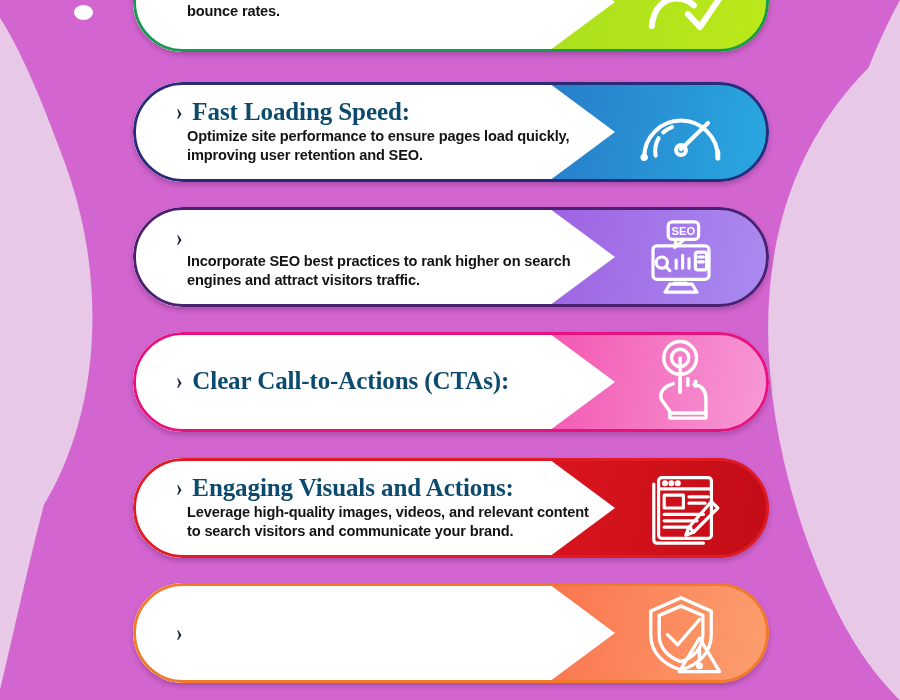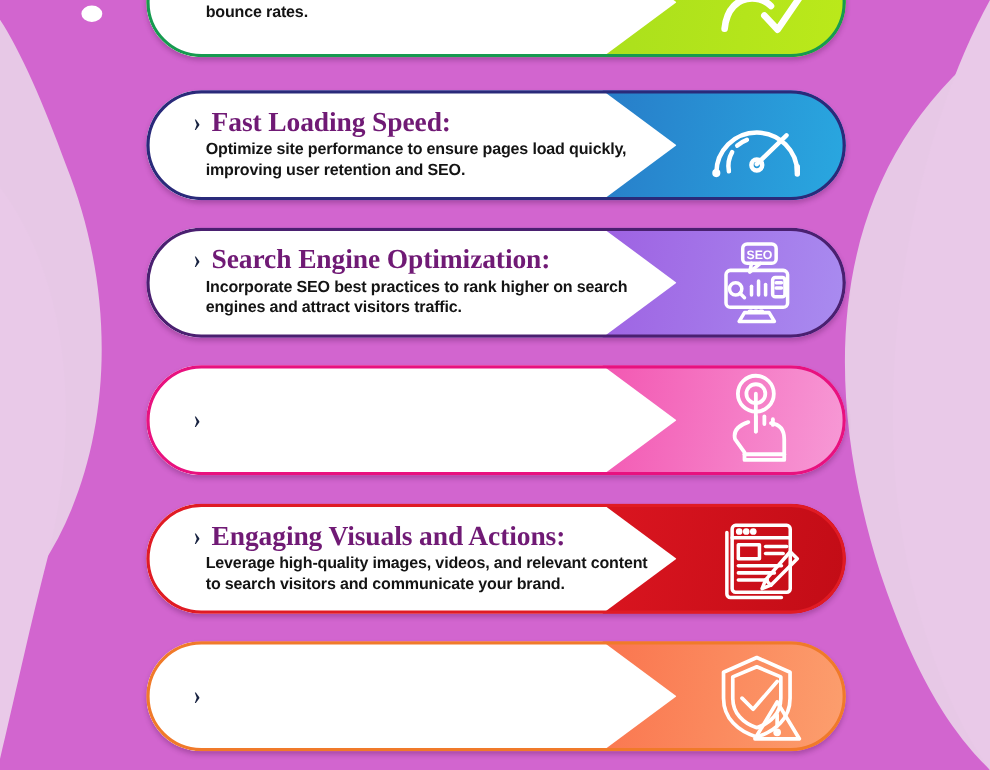--- a/index.html
+++ b/index.html
@@ -34,31 +34,31 @@
     display:flex;flex-direction:column;justify-content:center;
   }
   .title-row{display:flex;align-items:baseline;gap:9px;margin-bottom:2px;}
   .chev{
     font-family:"Liberation Serif",serif;
     font-size:25px;font-weight:bold;color:#16213f;line-height:1;
     transform:scaleX(.78);display:inline-block;
   }
   .title{
     font-family:"Liberation Serif",serif;
-    font-size:25px;font-weight:bold;color:#701a75;
+    font-size:25px;font-weight:bold;color:#0c4a6e;
     letter-spacing:-0.1px;line-height:1.05;white-space:nowrap;
   }
   .desc{
     font-family:"Liberation Sans",sans-serif;
     font-size:14.6px;font-weight:bold;color:#141414;
     line-height:1.30;letter-spacing:-0.15px;margin-left:12px;
     max-width:405px;
   }
   .icon-wrap{
-    position:absolute;right:1px;top:0;height:100px;width:160px;z-index:5;
+    position:absolute;right:8px;top:0;height:100px;width:160px;z-index:5;
     display:flex;align-items:center;justify-content:center;
   }
   .icon-wrap svg{display:block;}
   
   #card0{top:-48px;}
   #card1{top:82px;}
   #card2{top:207px;}
   #card3{top:332px;}
   #card4{top:458px;}
   #card5{top:583px;}
@@ -120,21 +120,20 @@
     </div>
     <div class="card-border" style="border-color:#2a2a7a;"></div>
   </div>
 
   <div class="card" id="card2">
     <div class="card-bg" style="background:linear-gradient(100deg,#8b2fc9 0%,#9a52dd 50%,#a98cf0 100%);"></div>
     <div class="white-panel"></div>
     <div class="card-text">
       <div class="title-row">
         <span class="chev">›</span>
-        <span class="title">Search Engine Optimization:</span>
       </div>
       <div class="desc">Incorporate SEO best practices to rank higher on search engines and attract visitors traffic.</div>
     </div>
     <div class="icon-wrap">
       <svg width="80" height="80" viewBox="0 0 100 100" fill="none" stroke="#ffffff" stroke-width="4" stroke-linecap="round" stroke-linejoin="round">
         <rect x="34" y="6" width="38" height="22" rx="5"></rect>
         <path d="M44 28 L42 38 L54 28"></path>
         <text x="53" y="23" font-family="Liberation Sans, sans-serif" font-size="14" font-weight="bold" fill="#ffffff" stroke="none" text-anchor="middle">SEO</text>
         <path d="M20 36 h60 a5 5 0 0 1 5 5 v32 a5 5 0 0 1 -5 5 h-60 a5 5 0 0 1 -5 -5 v-32 a5 5 0 0 1 5 -5 z"></path>
         <circle cx="26" cy="57" r="7"></circle>
@@ -151,20 +150,21 @@
     </div>
     <div class="card-border" style="border-color:#4a2070;"></div>
   </div>
 
   <div class="card" id="card3">
     <div class="card-bg" style="background:linear-gradient(100deg,#ec0e8c 0%,#f13fa5 50%,#f79ad6 100%);"></div>
     <div class="white-panel"></div>
     <div class="card-text">
       <div class="title-row">
         <span class="chev">›</span>
+        <span class="title">Clear Call-to-Actions (CTAs):</span>
       </div>
     </div>
     <div class="icon-wrap">
       <svg width="76" height="86" viewBox="0 0 86 100" fill="none" stroke="#ffffff" stroke-width="4" stroke-linecap="round" stroke-linejoin="round">
         <circle cx="42" cy="22" r="19"></circle>
         <circle cx="42" cy="22" r="10"></circle>
         <path d="M42 22 L42 62"></path>
         <path d="M34 52 C22 56 18 62 20 70 L30 84 L30 92 L72 92 L72 70 C72 58 66 54 58 53"></path>
         <path d="M42 62 L42 46"></path>
         <path d="M51 54 L51 46"></path>

